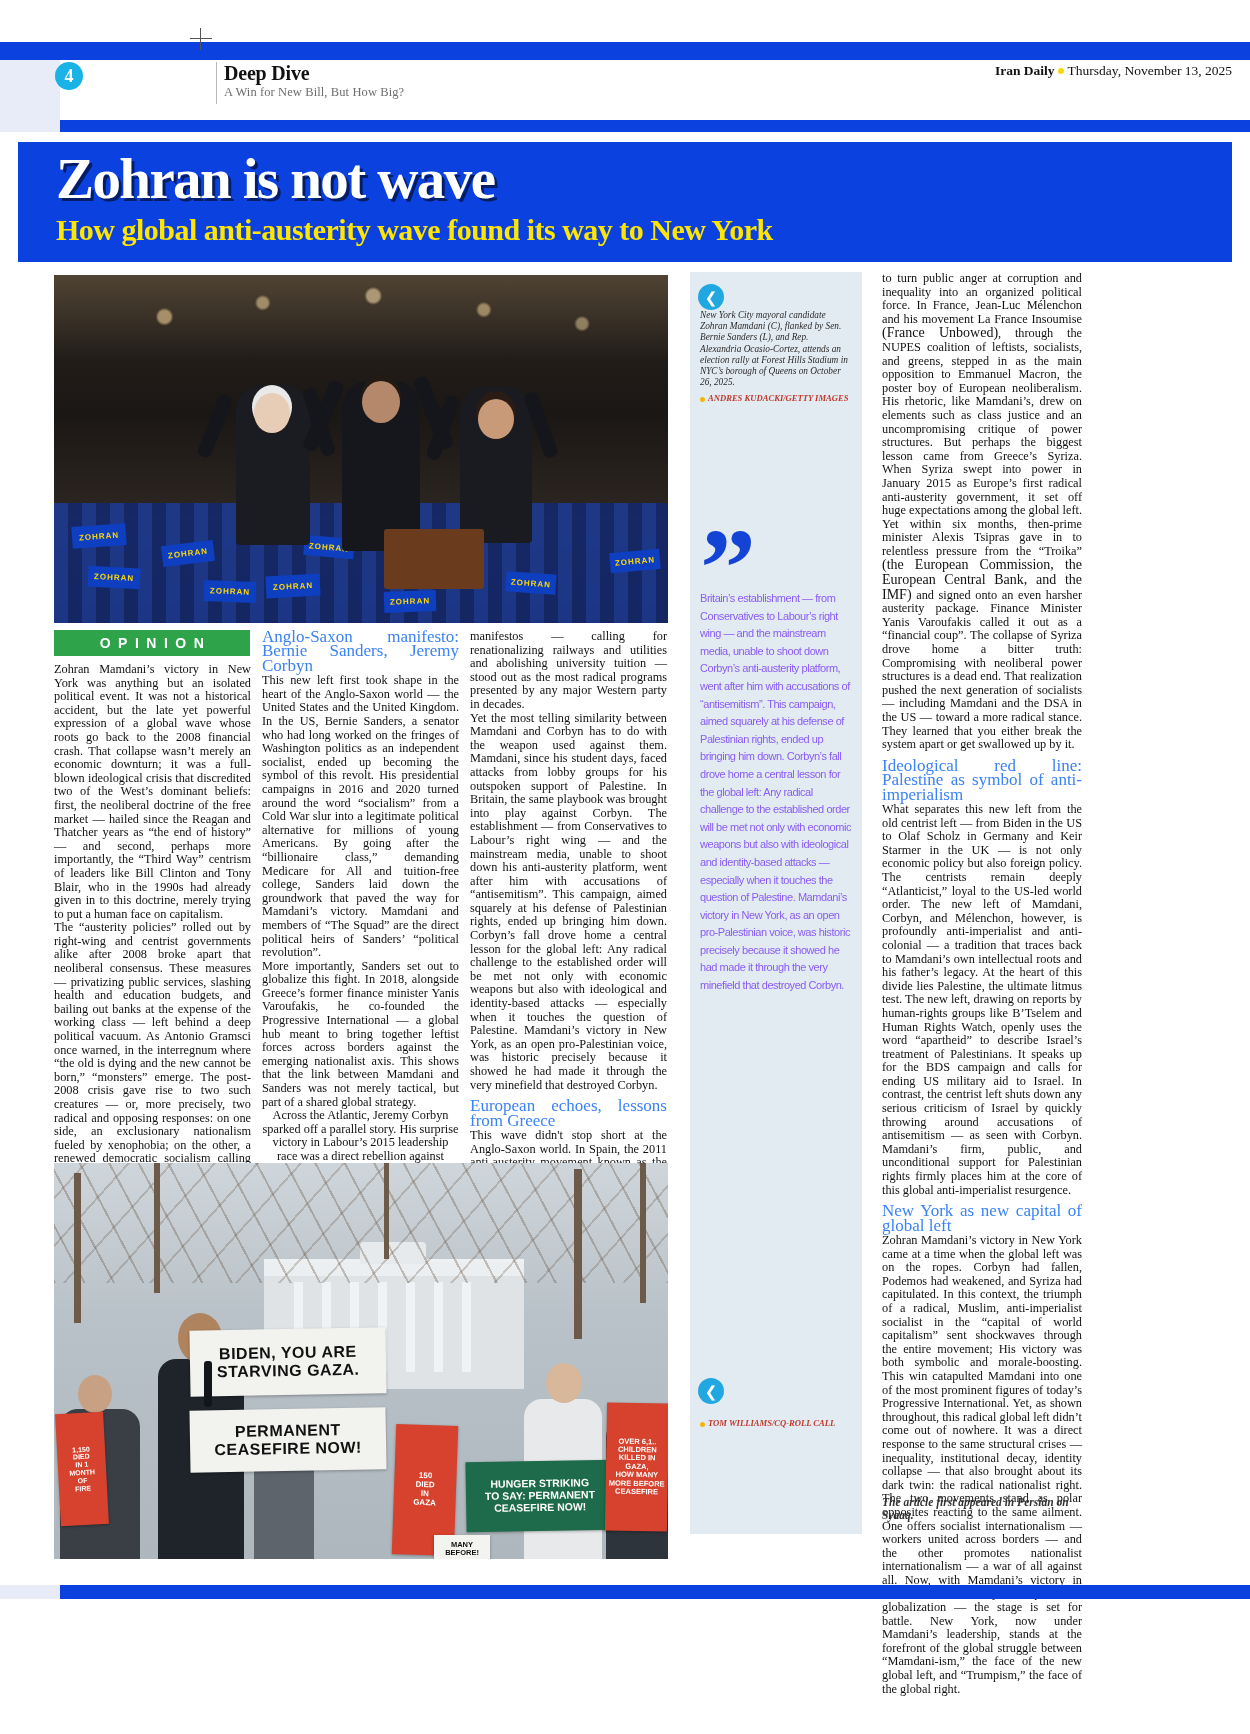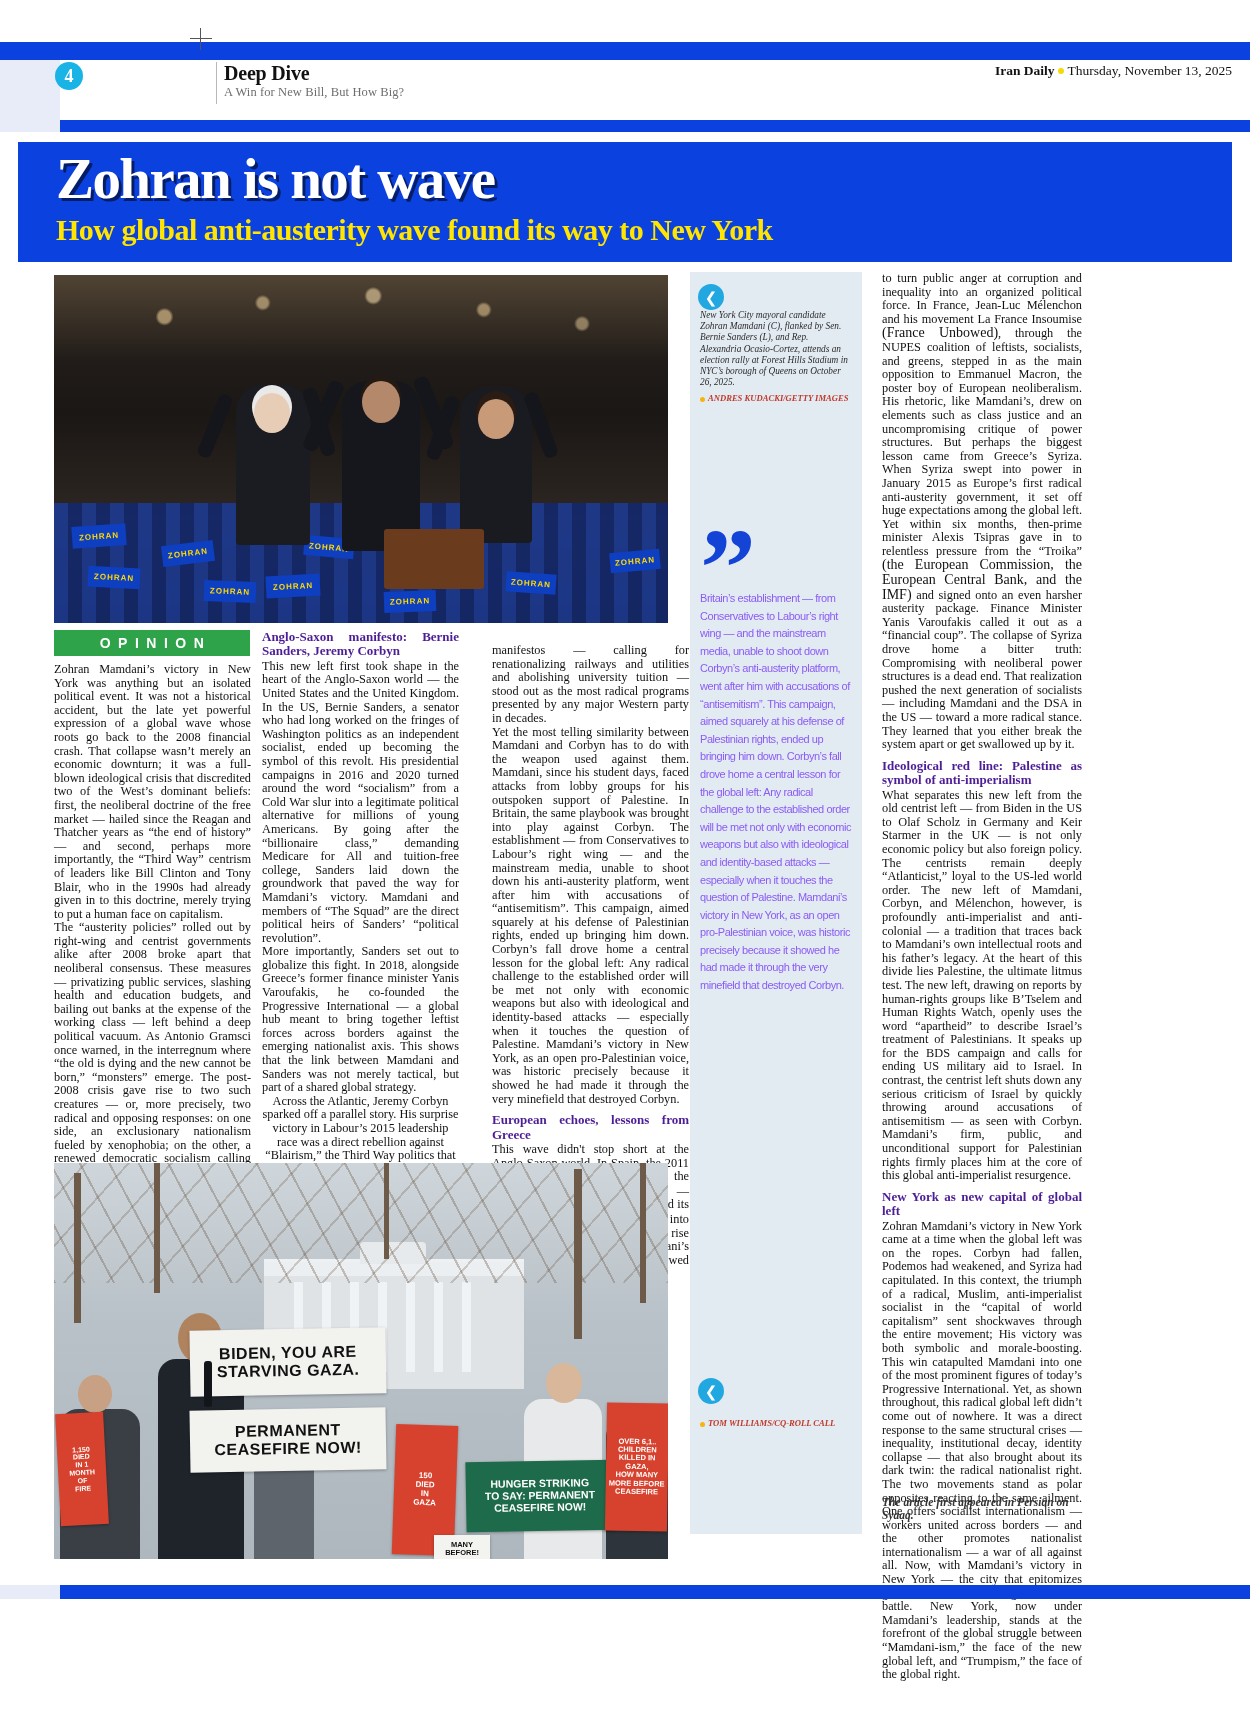--- a/index.html
+++ b/index.html
@@ -122,25 +122,25 @@
     text-align: justify;
     color: #111;
     hyphens: auto;
     -webkit-hyphens: auto;
   }
   .col p { margin: 0; text-indent: 0; }
   .col p + p { margin-top: 0px; }
 
   #col1 { left: 54px; top: 663px; width: 197px; height: 500px; }
   #col2 { left: 262px; top: 630px; width: 197px; height: 535px; }
-  #col3 { left: 492px; top: 630px; width: 197px; height: 535px; margin-top: 14px; }
+  #col3 { left: 470px; top: 630px; width: 197px; height: 535px; }
   #col5 { left: 882px; top: 272px; width: 200px; height: 1200px; }
 
   .subhead {
-    color: #4c1d95; font-weight: bold; font-size: 13px;
+    color: #3b82f6; font-weight: normal; font-size: 17px;
     line-height: 14.4px; margin-bottom: 1px;
     font-family: "Liberation Serif", serif;
   }
   .spacer-sm { height: 7px; }
   .tiny { font-size: 14px; }
 
   
   .panel {
     position: absolute; left: 690px; top: 272px; width: 172px; height: 1262px;
     background: #e3ebf2;

